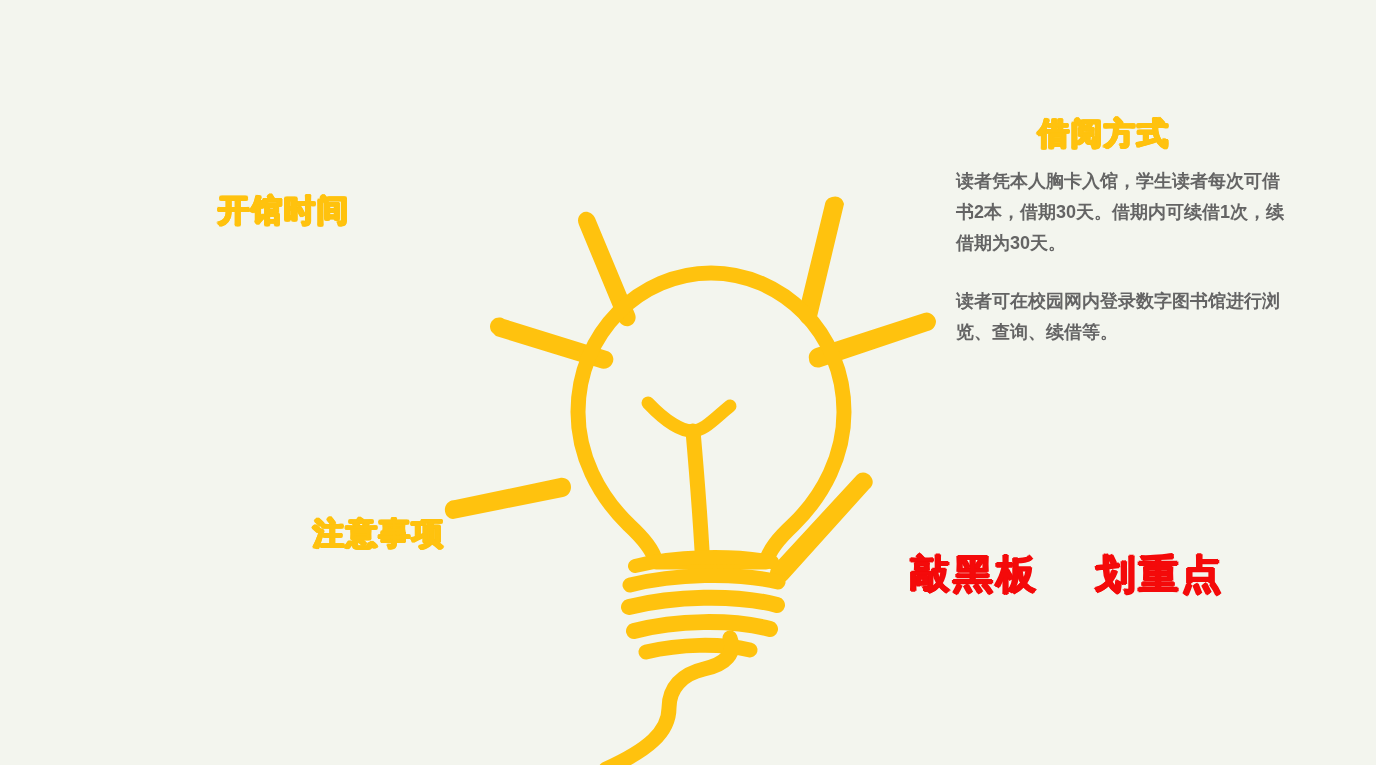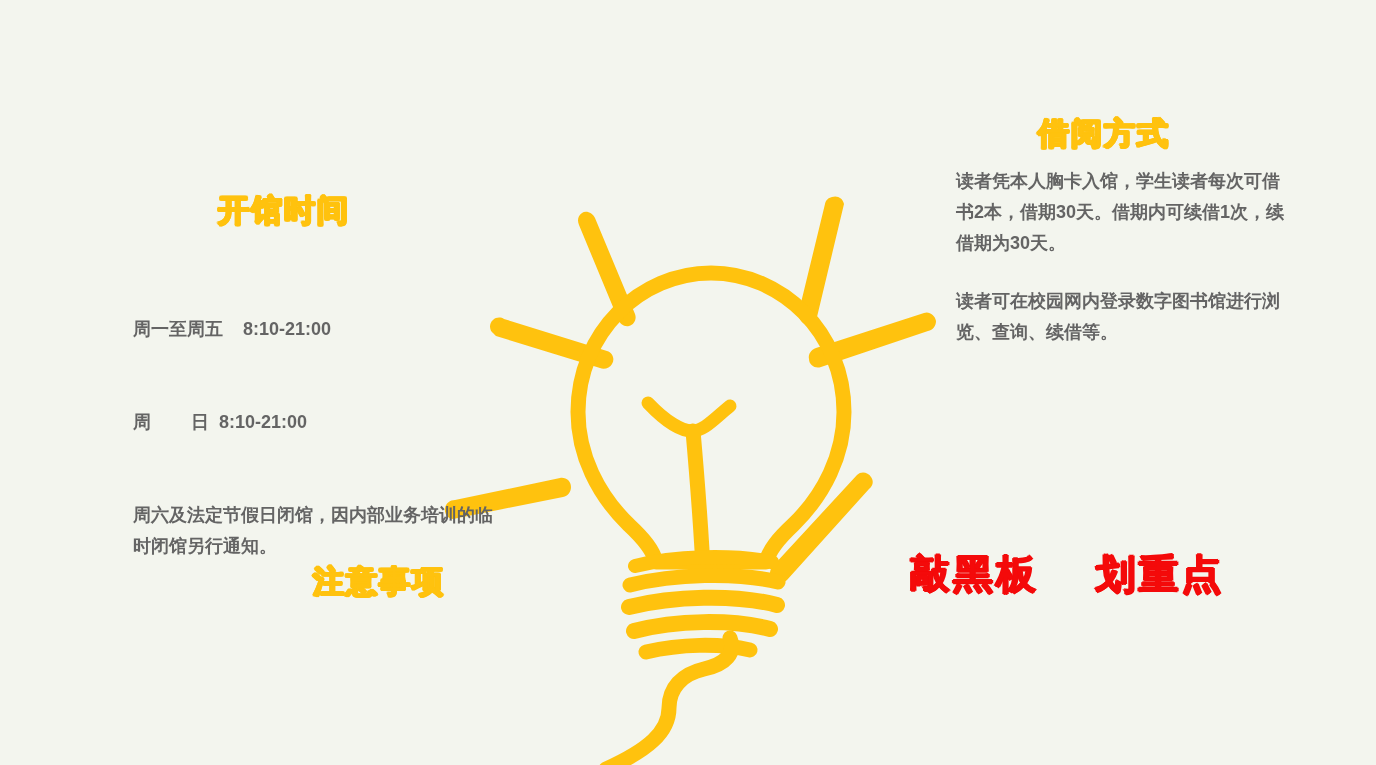--- a/index.html
+++ b/index.html
@@ -84,21 +84,21 @@
     top: 166px;
     width: 330px;
   }
   #borrow-p2 {
     left: 956px;
     top: 286px;
     width: 330px;
   }
 
   
-  #notice-heading { left: 313px; top: 513px; margin-top: 48px; }
+  #notice-heading { left: 313px; top: 513px; }
 
   #notice-body {
     left: 155px;
     top: 553px;
     width: 400px;
   }
 
   
   #emphasis {
     position: absolute;
@@ -147,25 +147,20 @@
       <path stroke-width="16" d="M199,457 C243,446 305,444 347,455"></path>
       <path stroke-width="16" d="M204,481 C246,470 302,469 340,479"></path>
       <path stroke-width="15" d="M216,502 C250,494 290,493 320,500"></path>
     </g>
 
     <path fill="none" stroke="#FFC20E" stroke-width="15" stroke-linecap="round" d="M300,488 C306,503 296,514 274,519 C252,524 239,538 239,558 C239,582 218,600 176,619"></path>
   </svg>
 
   <div class="heading" id="hours-heading">开馆时间</div>
 
-  <div class="body-text" id="hours-body">
-    <span class="hours-row">周一至周五    8:10-21:00</span>
-    <span class="hours-row">周        日  8:10-21:00</span>
-    <span id="hours-note">周六及法定节假日闭馆，因内部业务培训的临时闭馆另行通知。</span>
-  </div>
 
   <div class="heading" id="borrow-heading">借阅方式</div>
 
   <div class="body-text" id="borrow-p1">读者凭本人胸卡入馆，学生读者每次可借书2本，借期30天。借期内可续借1次，续借期为30天。</div>
 
   <div class="body-text" id="borrow-p2">读者可在校园网内登录数字图书馆进行浏览、查询、续借等。</div>
 
   <div class="heading" id="notice-heading">注意事项</div>
 
 

